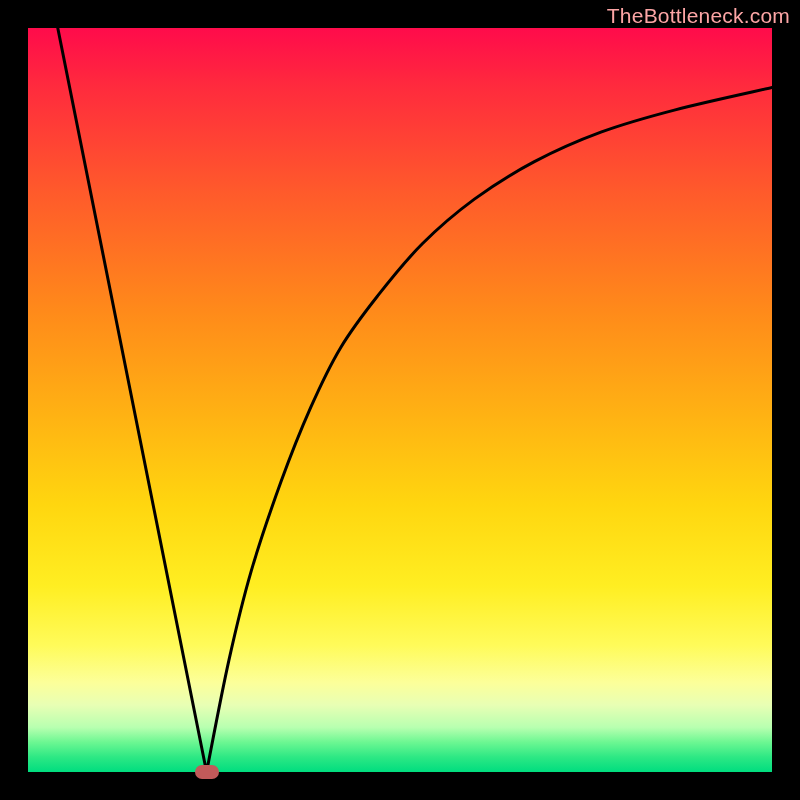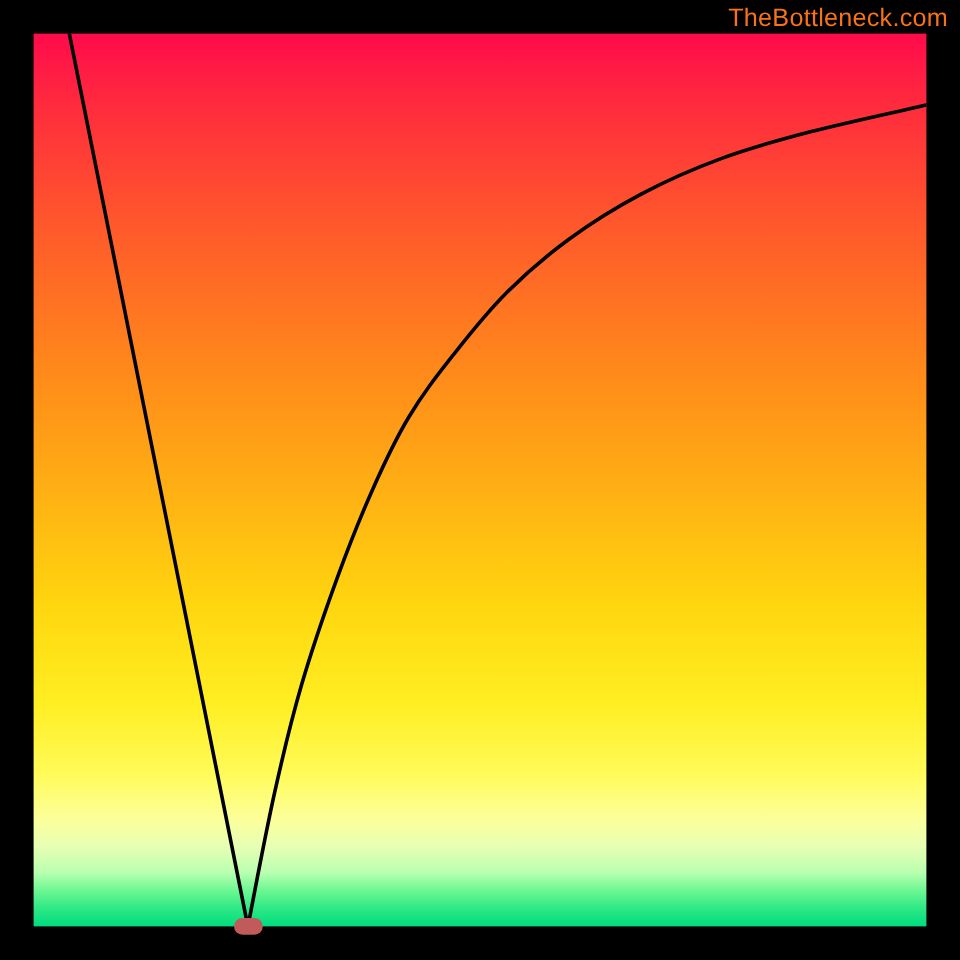--- a/index.html
+++ b/index.html
@@ -36,21 +36,21 @@
       #e8ffb4 91%,
       #b8ffb0 94%,
       #6cf792 96%,
       #2de884 98%,
       #00dd7f 100%);
   }
   .watermark {
     position: absolute;
     top: 4px;
     right: 10px;
-    color: #f97316;
+    color: #fca5a5;
     font-size: 21px;
     font-weight: 400;
     letter-spacing: 0.2px;
     user-select: none;
   }
   svg.curve {
     position: absolute;
     left: 0;
     top: 0;
     width: 744px;

